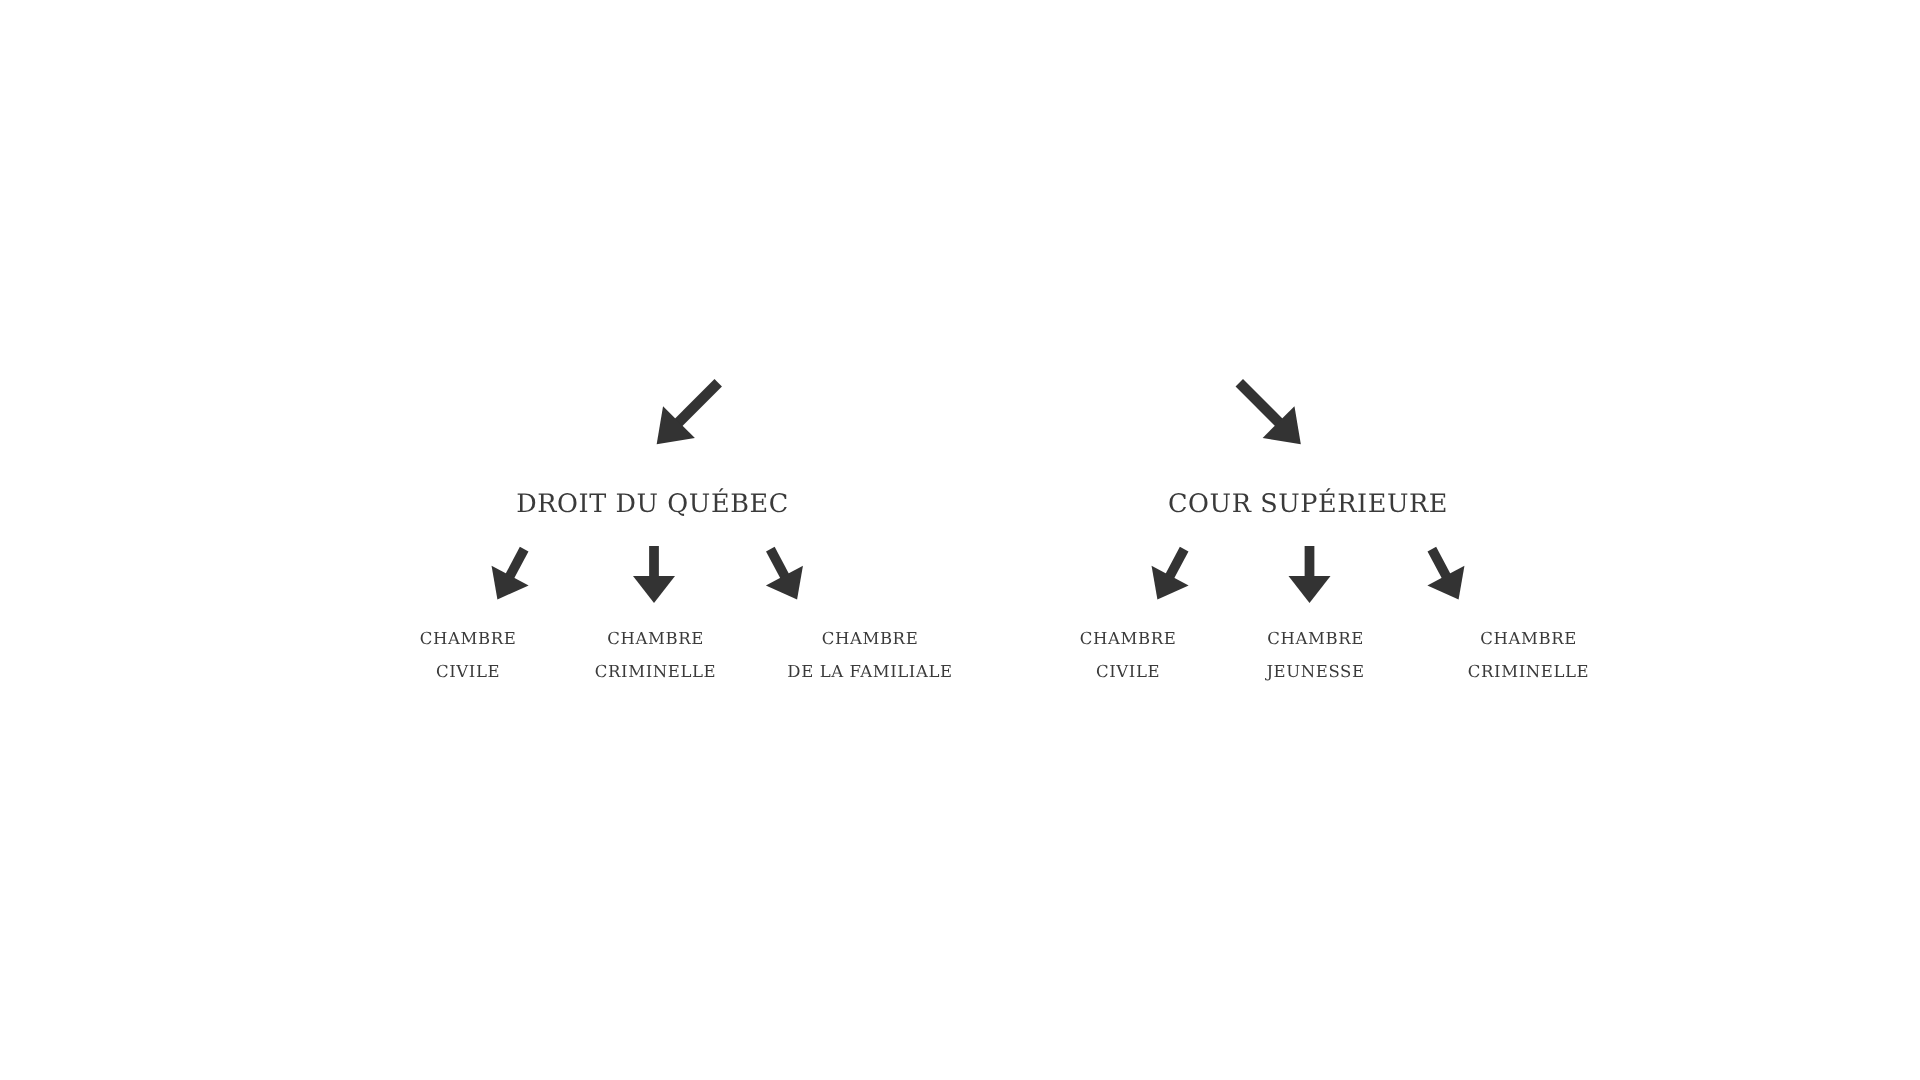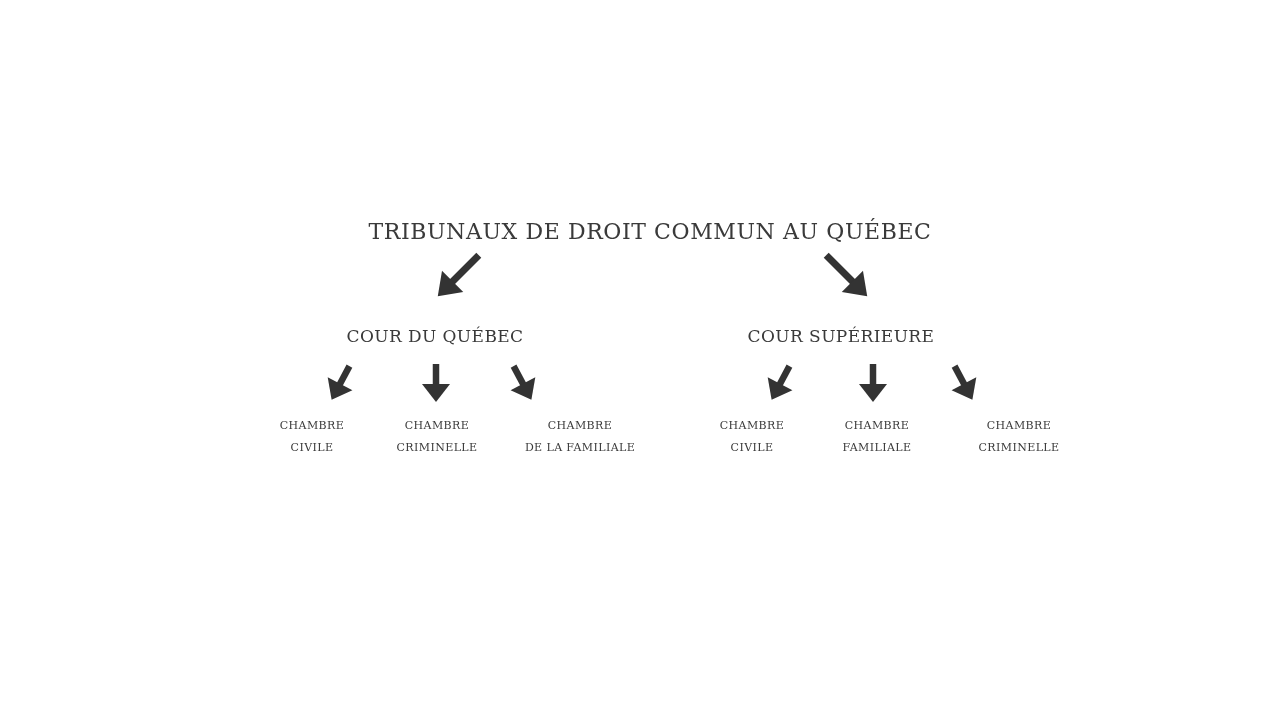--- a/index.html
+++ b/index.html
@@ -35,33 +35,32 @@
   .arrow {
     position: absolute;
     transform: translate(-50%, -50%) rotate(var(--r, 0deg));
   }
 </style>
 </head>
 <body>
 
 <div class="canvas">
 
-  <div class="abs-center title" style="left:650px; top:231px;">TRIBUNAUX DE DROIT COMMUN AU QUÉBEC</div>
 
   <svg class="arrow" style="left:459px; top:275px; --r:45deg;" width="40" height="64" viewBox="0 0 40 64">
     <line x1="20" y1="4" x2="20" y2="44" stroke="#333333" stroke-width="7"></line>
     <polygon points="5,41 35,41 20,62" fill="#333333"></polygon>
   </svg>
   <svg class="arrow" style="left:846px; top:275px; --r:-45deg;" width="40" height="64" viewBox="0 0 40 64">
     <line x1="20" y1="4" x2="20" y2="44" stroke="#333333" stroke-width="7"></line>
     <polygon points="5,41 35,41 20,62" fill="#333333"></polygon>
   </svg>
 
-  <div class="abs-center branch-label" style="left:435px; top:336px;">COUR DU QUÉBEC</div>
-  <div class="abs-center branch-label" style="left:841px; top:336px;">COUR SUPÉRIEURE</div>
+  <div class="abs-center branch-label" style="left:435px; top:336px;">DROIT DU QUÉBEC</div>
+  <div class="abs-center branch-label" style="left:872px; top:336px;">COUR SUPÉRIEURE</div>
 
   <svg class="arrow" style="left:341px; top:382px; --r:28deg;" width="36" height="42" viewBox="0 0 36 42">
     <line x1="18" y1="3" x2="18" y2="25" stroke="#333333" stroke-width="6.5"></line>
     <polygon points="4,23 32,23 18,41" fill="#333333"></polygon>
   </svg>
   <svg class="arrow" style="left:436px; top:382px; --r:0deg;" width="36" height="42" viewBox="0 0 36 42">
     <line x1="18" y1="3" x2="18" y2="25" stroke="#333333" stroke-width="6.5"></line>
     <polygon points="4,23 32,23 18,41" fill="#333333"></polygon>
   </svg>
   <svg class="arrow" style="left:522px; top:382px; --r:-28deg;" width="36" height="42" viewBox="0 0 36 42">
@@ -94,20 +93,20 @@
     <span>CHAMBRE</span>
     <span>DE LA FAMILIALE</span>
   </div>
 
   <div class="abs-center leaf" style="left:752px; top:437px;">
     <span>CHAMBRE</span>
     <span>CIVILE</span>
   </div>
   <div class="abs-center leaf" style="left:877px; top:437px;">
     <span>CHAMBRE</span>
-    <span>FAMILIALE</span>
+    <span>JEUNESSE</span>
   </div>
   <div class="abs-center leaf" style="left:1019px; top:437px;">
     <span>CHAMBRE</span>
     <span>CRIMINELLE</span>
   </div>
 
 </div>
 
 </body></html>

